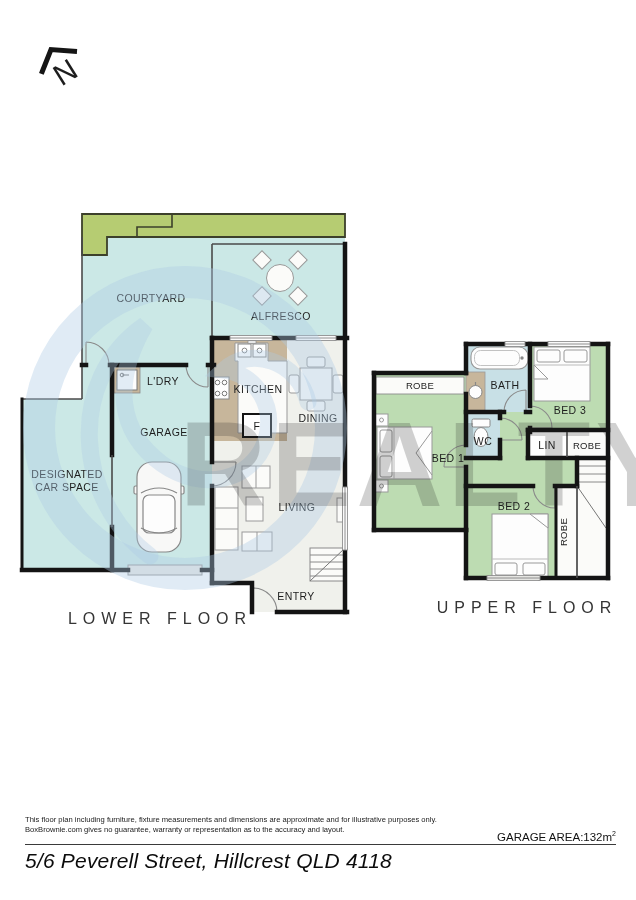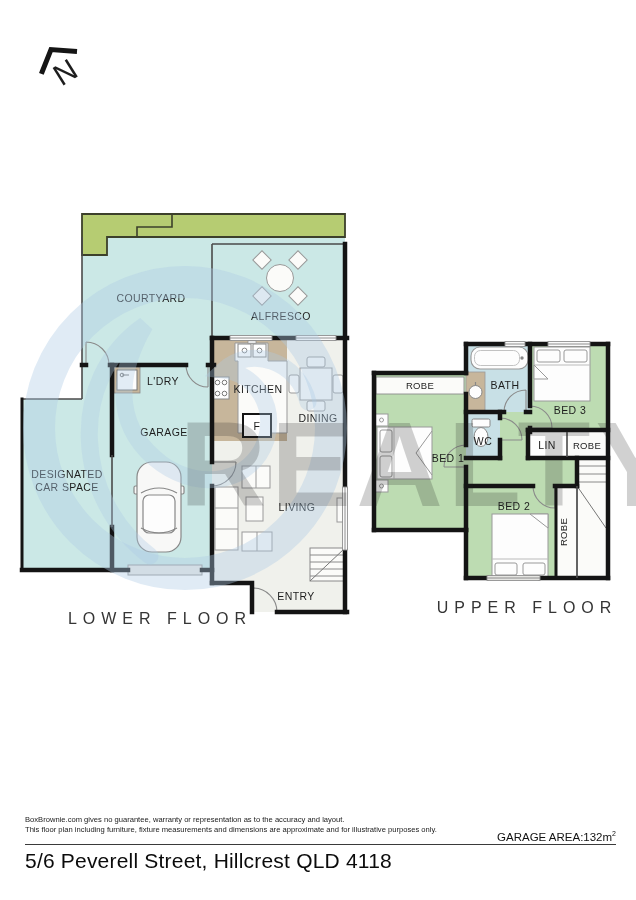--- a/index.html
+++ b/index.html
@@ -7,21 +7,21 @@
         font-family:"Liberation Sans", sans-serif;}
   svg text{font-family:"Liberation Sans", sans-serif;fill:#1d1d1d;}
   .room-label{font-size:10.5px;letter-spacing:.4px;}
   .small-label{font-size:9.5px;letter-spacing:.3px;}
   .floor-title{font-size:16px;letter-spacing:6px;fill:#353535;}
   #disclaimer{position:absolute;left:25px;top:815px;width:430px;font-size:7.6px;
               line-height:9.6px;color:#1a1a1a;}
   #total-area{position:absolute;right:20px;top:830px;font-size:11.5px;color:#111;}
   #total-area sup{font-size:7px;}
   #footer-rule{position:absolute;left:25px;top:844px;width:591px;border-top:1px solid #3a3a3a;height:0;}
-  #address{position:absolute;left:25px;top:849px;font-size:21px;color:#0b0b0b;letter-spacing:.2px;}
+  #address{position:absolute;left:25px;top:849px;font-size:21px;color:#0b0b0b;letter-spacing:.2px;font-style:italic;}
 </style>
 </head>
 <body>
 
 <div id="page">
 
 <svg width="636" height="780" viewBox="0 0 636 780">
 
   <g>
 
@@ -274,19 +274,19 @@
 
   <g>
     <circle cx="185" cy="428" r="146" fill="none" stroke="#aecbe4" stroke-width="32" opacity="0.38"></circle>
     <path d="M150,556 C75,500 65,380 145,325 C112,382 118,432 162,464 C202,492 252,482 266,440 C276,406 256,374 224,370 C250,346 298,360 308,402" fill="none" stroke="#aecbe4" stroke-width="17" opacity="0.34" stroke-linecap="round"></path>
     <text x="430" y="506" text-anchor="middle" font-size="120" font-weight="700" letter-spacing="5" fill="#b6cfe6" opacity="0.2">REALTY</text>
   </g>
 </svg>
 
   
   <div id="disclaimer">
+    <div>This floor plan including furniture, fixture measurements and dimensions are approximate and for illustrative purposes only.</div>
     <div>BoxBrownie.com gives no guarantee, warranty or representation as to the accuracy and layout.</div>
-    <div>This floor plan including furniture, fixture measurements and dimensions are approximate and for illustrative purposes only.</div>
   </div>
   <div id="total-area"><span>GARAGE AREA:132m</span><sup>2</sup></div>
   <div id="footer-rule"></div>
   <div id="address">5/6 Peverell Street, Hillcrest QLD 4118</div>
 </div>
 
 </body></html>

